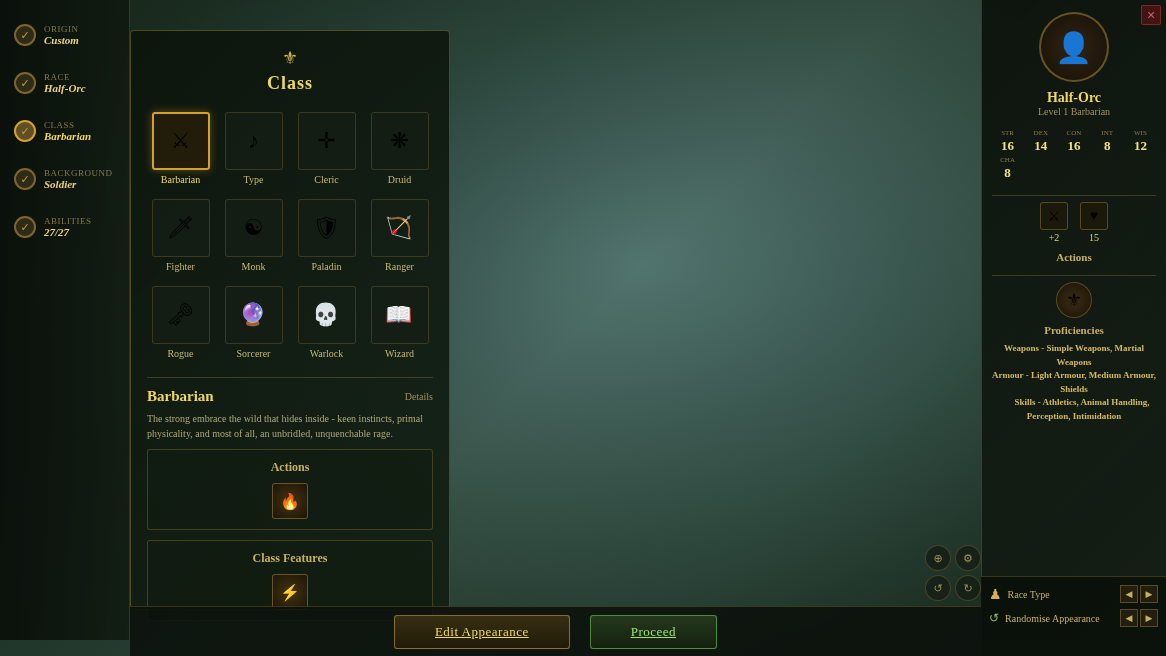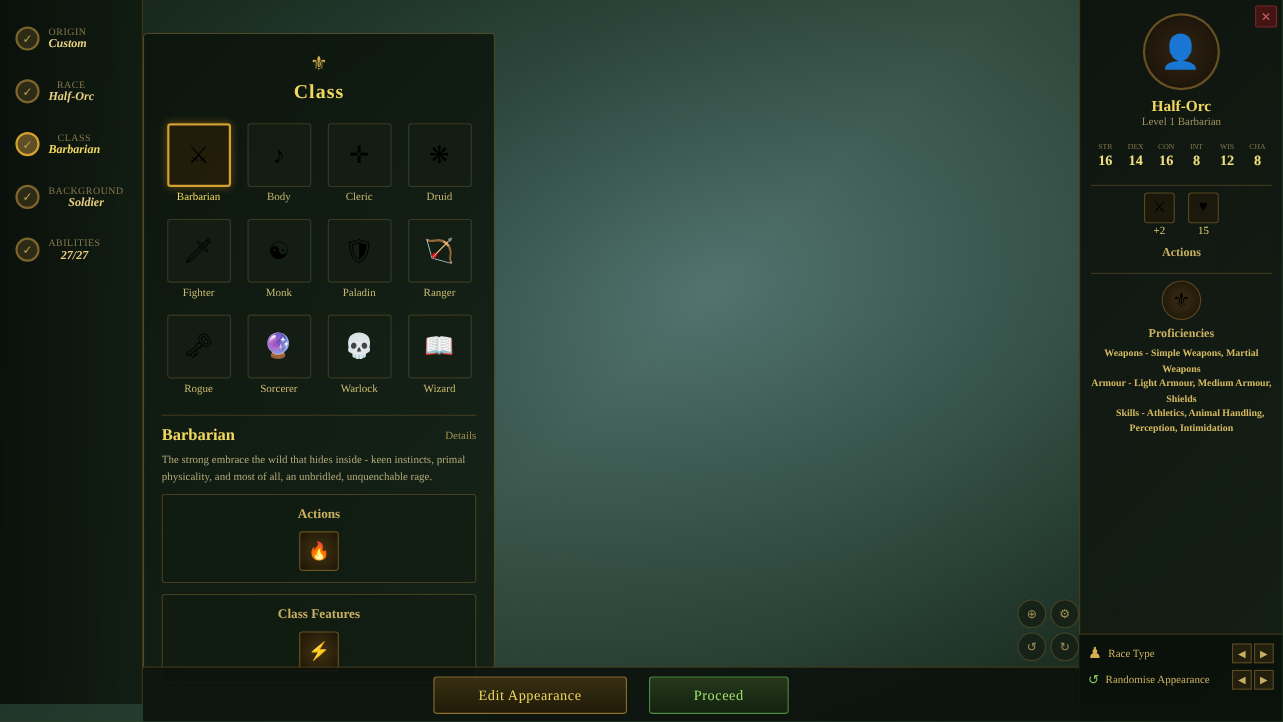--- a/index.html
+++ b/index.html
@@ -58,21 +58,20 @@
       display: flex;
       align-items: center;
       justify-content: center;
       color: #b8a050;
       font-size: 11px;
       flex-shrink: 0;
     }
     .sidebar-text {
       display: flex;
       flex-direction: column;
-      align-items: center;
     }
     .sidebar-label {
       color: rgba(180,160,100,0.7);
       font-size: 9px;
       text-transform: uppercase;
       letter-spacing: 0.5px;
     }
     .sidebar-value {
       color: #e8d080;
       font-size: 11px;
@@ -275,21 +274,21 @@
     .char-subtitle {
       color: #a09060;
       font-size: 10px;
       text-align: center;
       margin-bottom: 12px;
     }
 
     
     .stats-grid {
       display: grid;
-      grid-template-columns: repeat(6, 1fr);
+      grid-template-columns: repeat(5, 1fr);
       gap: 2px;
       width: 100%;
       margin-bottom: 8px;
     }
     .stat-box {
       display: flex;
       flex-direction: column;
       align-items: center;
       gap: 1px;
     }
@@ -392,20 +391,21 @@
     .btn-main {
       padding: 8px 40px;
       background: linear-gradient(180deg, rgba(60,50,20,0.9) 0%, rgba(35,28,8,0.9) 100%);
       border: 1px solid rgba(180,140,60,0.7);
       border-radius: 3px;
       color: #f0d860;
       font-size: 13px;
       font-family: Georgia, serif;
       cursor: pointer;
       letter-spacing: 0.5px;
+      text-decoration: underline;
     }
     .btn-proceed {
       background: linear-gradient(180deg, rgba(40,60,30,0.9) 0%, rgba(20,35,15,0.9) 100%);
       border-color: rgba(100,180,80,0.7);
       color: #a0e070;
     }
 
     
     .bottom-right {
       position: absolute;
@@ -549,21 +549,21 @@
     <div class="class-item selected">
       <div class="class-icon-box">
         <span>⚔</span>
       </div>
       <span class="class-name">Barbarian</span>
     </div>
     <div class="class-item">
       <div class="class-icon-box">
         <span>♪</span>
       </div>
-      <span class="class-name">Body</span>
+      <span class="class-name">Type</span>
     </div>
     <div class="class-item">
       <div class="class-icon-box">
         <span>✛</span>
       </div>
       <span class="class-name">Cleric</span>
     </div>
     <div class="class-item">
       <div class="class-icon-box">
         <span>❋</span>

